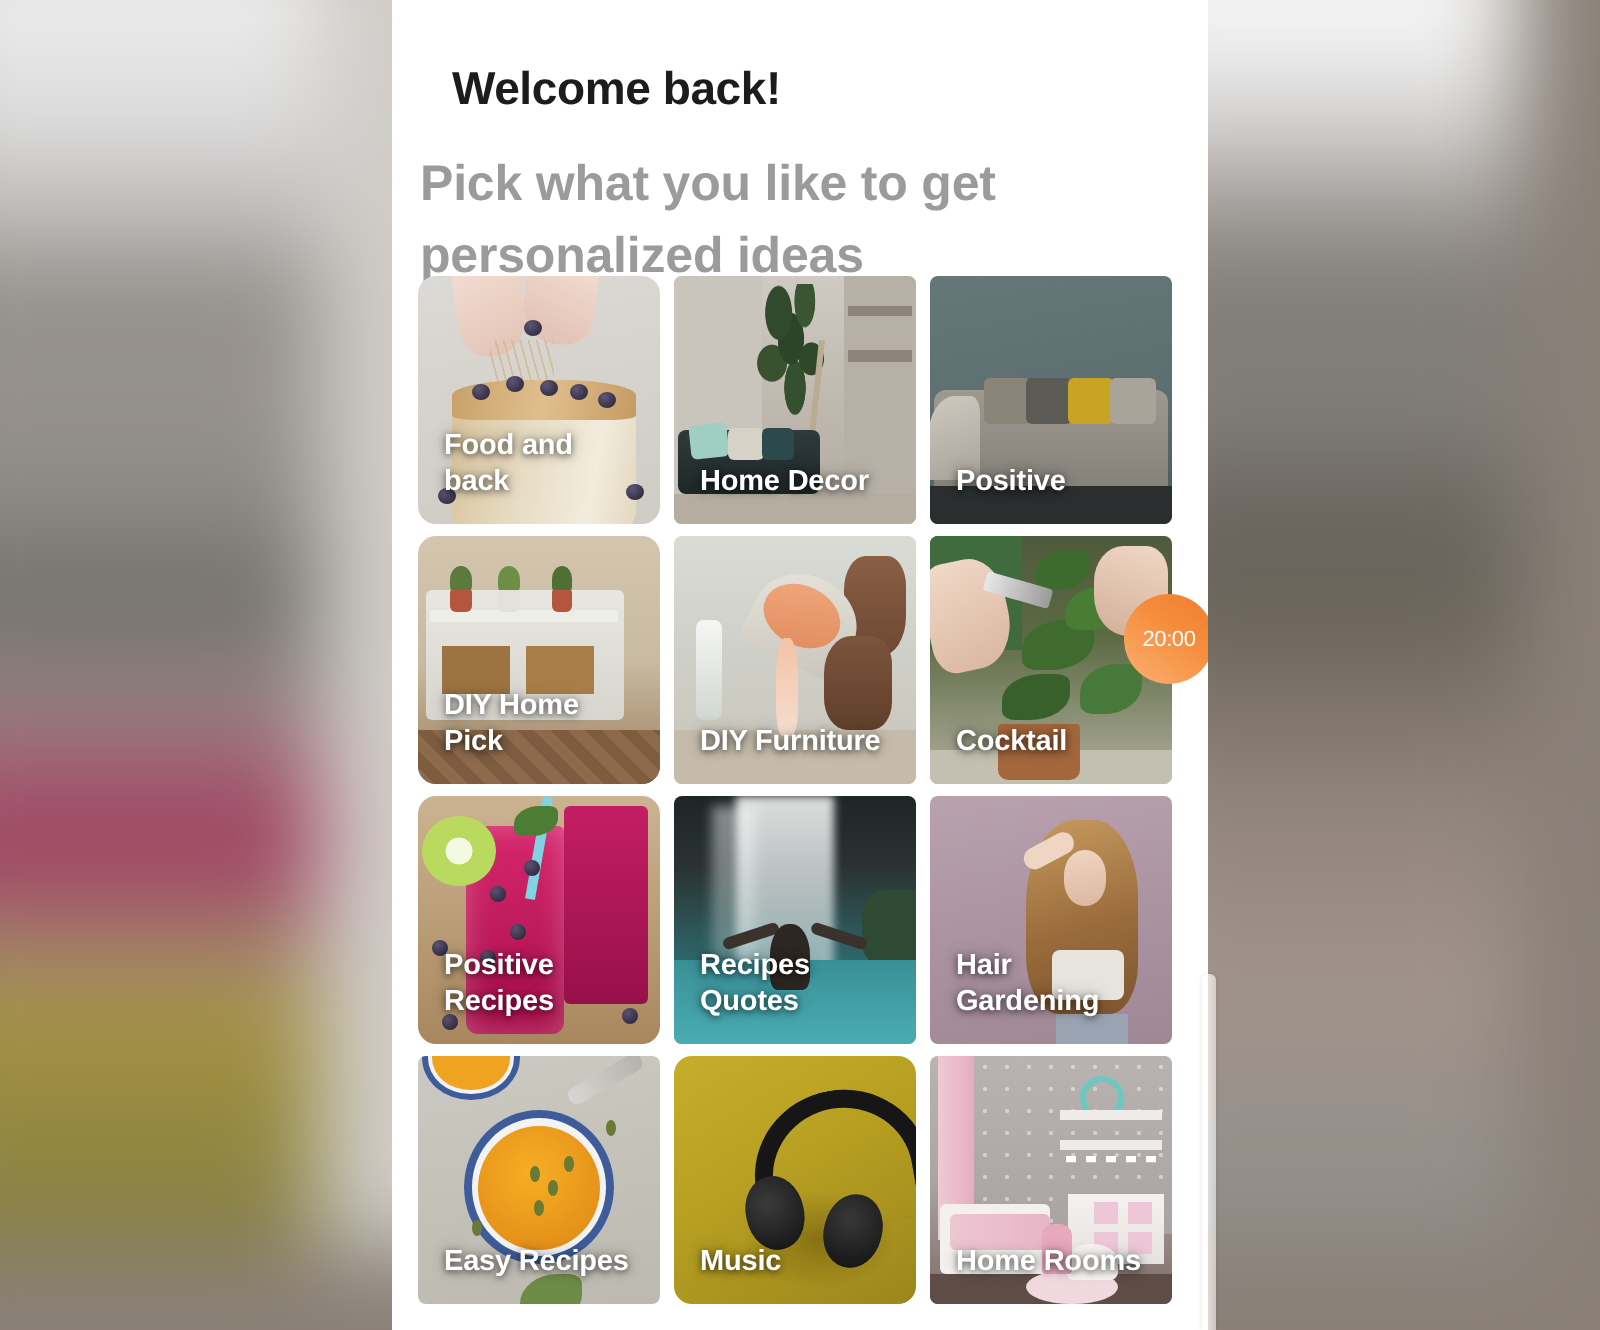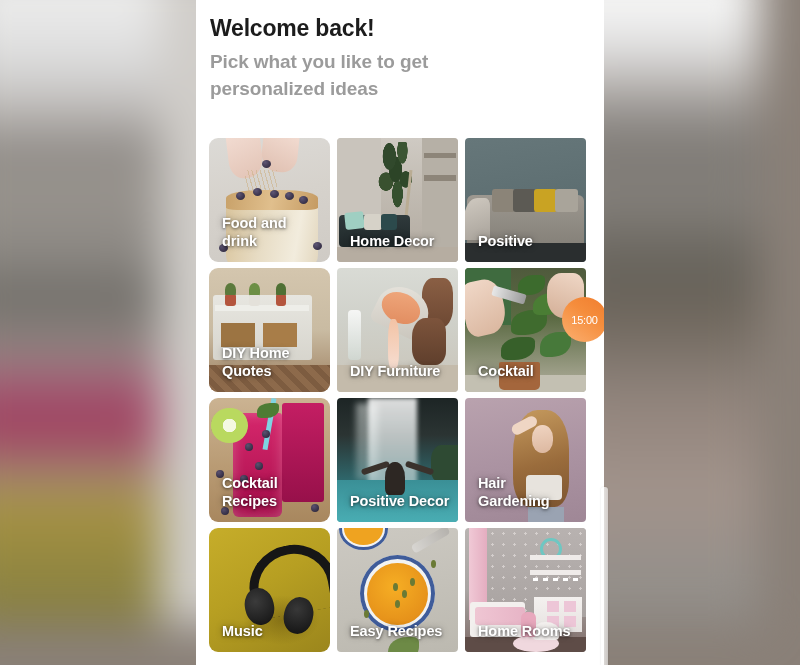--- a/index.html
+++ b/index.html
@@ -102,24 +102,24 @@
 
   #header {
     padding: 14px 0 0 14px;
   }
   #welcome-title {
     font-size: 23px;
     font-weight: bold;
     color: #1c1c1c;
     letter-spacing: -0.2px;
     line-height: 1.28;
-    margin: 0;
+    margin: 16px;
   }
   #welcome-subtitle {
-    font-size: 19px;
+    font-size: 25px;
     font-weight: bold;
     color: #9b9b9b;
     line-height: 1.42;
     margin: 6px 0 0 0;
     max-width: 305px;
     letter-spacing: -0.1px;
   }
 
   
   #grid {
@@ -497,21 +497,21 @@
           <div class="cake-top"></div>
           <div class="berry" style="left:22%;bottom:50%;"></div>
           <div class="berry" style="left:36%;bottom:53%;"></div>
           <div class="berry" style="left:50%;bottom:52%;"></div>
           <div class="berry" style="left:63%;bottom:50%;"></div>
           <div class="berry" style="left:74%;bottom:47%;"></div>
           <div class="berry" style="left:44%;top:18%;"></div>
           <div class="berry" style="left:86%;bottom:10%;"></div>
           <div class="berry" style="left:8%;bottom:8%;"></div>
         </div>
-        <div class="card-label">Food and drink</div>
+        <div class="card-label">Food and back</div>
       </div>
 
       <div class="card sq">
         <div class="card-media">
           <div class="ph hd-bg"></div>
           <div class="hd-wall"></div>
           <div class="hd-wall2"></div>
           <div class="hd-shelf2"></div>
           <div class="hd-shelf"></div>
           <div class="hd-plant"></div>
@@ -547,21 +547,21 @@
           <div class="dh-plank"></div>
           <div class="dh-box1"></div>
           <div class="dh-box2"></div>
           <div class="dh-leaf" style="left:13%;"></div>
           <div class="dh-pot" style="left:13%;"></div>
           <div class="dh-leaf" style="left:33%;background:#6d8f45;"></div>
           <div class="dh-pot" style="left:33%;background:#e4e1da;"></div>
           <div class="dh-leaf" style="left:55%;background:#4f7034;"></div>
           <div class="dh-pot" style="left:55%;"></div>
         </div>
-        <div class="card-label">DIY Home Quotes</div>
+        <div class="card-label">DIY Home Pick</div>
       </div>
 
       <div class="card sq">
         <div class="card-media">
           <div class="ph dd-bg"></div>
           <div class="dd-floor"></div>
           <div class="dd-bottle"></div>
           <div class="dd-hand1"></div>
           <div class="dd-can"></div>
           <div class="dd-paint"></div>
@@ -579,97 +579,97 @@
           <div class="gd-pot"></div>
           <div class="gd-leaf" style="left:38%;top:34%;width:30%;height:20%;"></div>
           <div class="gd-leaf" style="left:56%;top:20%;width:26%;height:18%;background:#4a7d34;"></div>
           <div class="gd-leaf" style="left:30%;top:56%;width:28%;height:18%;background:#37602a;"></div>
           <div class="gd-leaf" style="left:62%;top:52%;width:26%;height:20%;background:#47793a;"></div>
           <div class="gd-leaf" style="left:44%;top:6%;width:22%;height:16%;background:#3c6b2d;"></div>
           <div class="gd-hand1"></div>
           <div class="gd-shear"></div>
           <div class="gd-hand2"></div>
         </div>
-        <div id="timer-badge">15:00</div>
+        <div id="timer-badge">20:00</div>
         <div class="card-label">Cocktail</div>
       </div>
 
       <div class="card">
         <div class="card-media">
           <div class="ph ck-bg"></div>
           <div class="ck-glass2"></div>
           <div class="ck-glass1"></div>
           <div class="ck-straw"></div>
           <div class="ck-mint"></div>
           <div class="ck-lime"></div>
           <div class="ck-bb" style="left:30%;top:36%;"></div>
           <div class="ck-bb" style="left:44%;top:26%;"></div>
           <div class="ck-bb" style="left:38%;top:52%;"></div>
           <div class="ck-bb" style="left:26%;top:62%;"></div>
           <div class="ck-bb" style="left:6%;top:58%;"></div>
           <div class="ck-bb" style="left:10%;bottom:6%;"></div>
           <div class="ck-bb" style="left:84%;bottom:8%;"></div>
         </div>
-        <div class="card-label">Cocktail Recipes</div>
+        <div class="card-label">Positive Recipes</div>
       </div>
 
       <div class="card sq">
         <div class="card-media">
           <div class="ph pq-bg"></div>
           <div class="pq-fall2"></div>
           <div class="pq-fall"></div>
           <div class="pq-green"></div>
           <div class="pq-water"></div>
           <div class="pq-arm-l"></div>
           <div class="pq-arm-r"></div>
           <div class="pq-person"></div>
         </div>
-        <div class="card-label">Positive Decor</div>
+        <div class="card-label">Recipes Quotes</div>
       </div>
 
       <div class="card sq">
         <div class="card-media">
           <div class="ph ht-bg"></div>
           <div class="ht-hair"></div>
           <div class="ht-face"></div>
           <div class="ht-top"></div>
           <div class="ht-jeans"></div>
           <div class="ht-arm"></div>
         </div>
         <div class="card-label">Hair Gardening</div>
-      </div>
-
-      <div class="card">
-        <div class="card-media">
-          <div class="ph mu-bg"></div>
-          <div class="mu-shadow"></div>
-          <div class="mu-band"></div>
-          <div class="mu-cup1"></div>
-          <div class="mu-cup2"></div>
-        </div>
-        <div class="card-label">Music</div>
       </div>
 
       <div class="card sq">
         <div class="card-media">
           <div class="ph er-bg"></div>
           <div class="er-bowl2"></div>
           <div class="er-soup2"></div>
           <div class="er-spoon"></div>
           <div class="er-bowl"></div>
           <div class="er-soup"></div>
           <div class="er-seed" style="left:46%;top:44%;"></div>
           <div class="er-seed" style="left:54%;top:50%;"></div>
           <div class="er-seed" style="left:48%;top:58%;"></div>
           <div class="er-seed" style="left:60%;top:40%;"></div>
           <div class="er-seed" style="left:78%;top:26%;"></div>
           <div class="er-seed" style="left:22%;top:66%;"></div>
           <div class="er-garnish"></div>
         </div>
         <div class="card-label">Easy Recipes</div>
+      </div>
+
+      <div class="card">
+        <div class="card-media">
+          <div class="ph mu-bg"></div>
+          <div class="mu-shadow"></div>
+          <div class="mu-band"></div>
+          <div class="mu-cup1"></div>
+          <div class="mu-cup2"></div>
+        </div>
+        <div class="card-label">Music</div>
       </div>
 
       <div class="card sq">
         <div class="card-media">
           <div class="ph gr-bg"></div>
           <div class="gr-wall"></div>
           <div class="gr-dots"></div>
           <div class="gr-moon"></div>
           <div class="gr-shelf2"></div>
           <div class="gr-shelf"></div>

